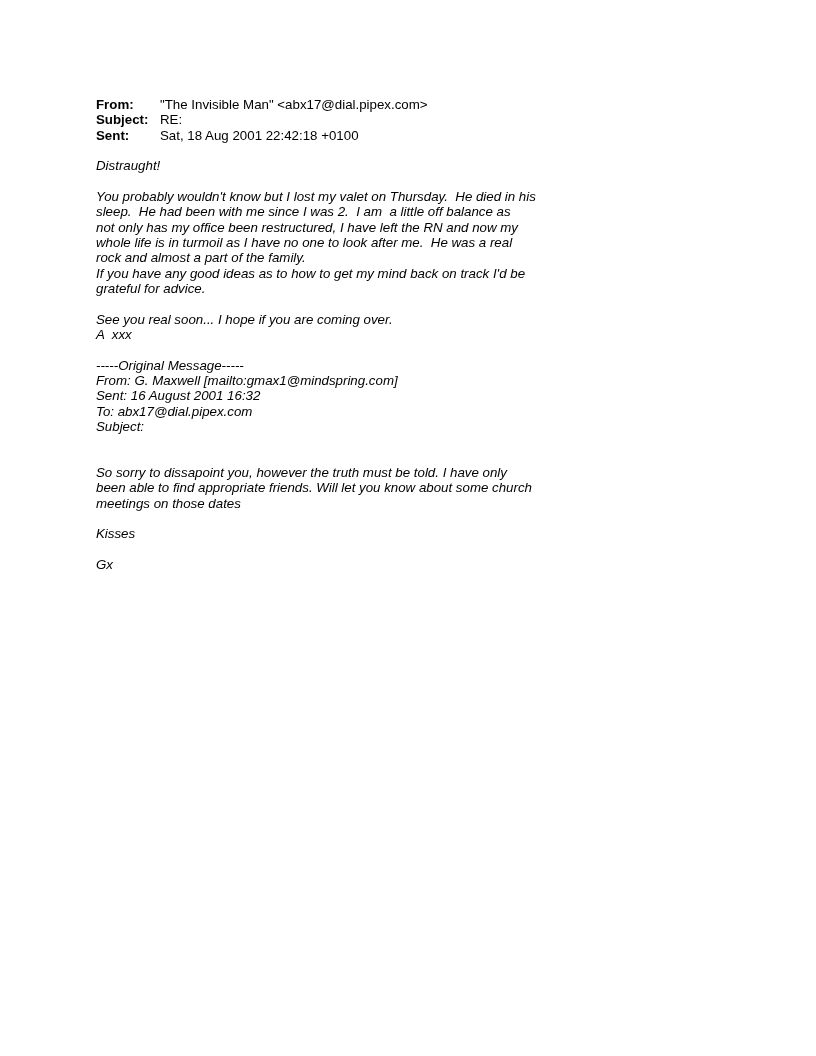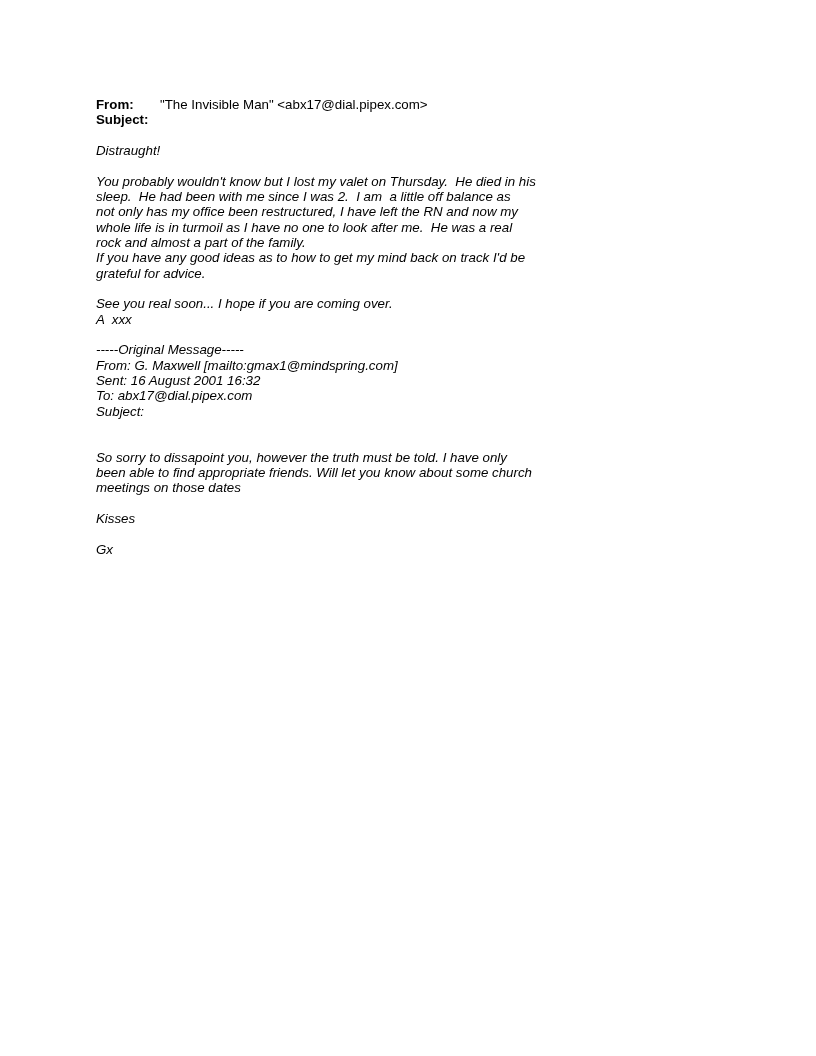--- a/index.html
+++ b/index.html
@@ -52,20 +52,25 @@
 
 <div class="email-content">
 
   <div class="header-block">
     <div class="header-row">
       <span class="hlabel">From:</span>
       <span class="hvalue">"The Invisible Man" &lt;abx17@dial.pipex.com&gt;</span>
     </div>
     <div class="header-row">
       <span class="hlabel">Subject:</span>
+      <span class="hvalue">RE:</span>
+    </div>
+    <div class="header-row">
+      <span class="hlabel">Sent:</span>
+      <span class="hvalue">Sat, 18 Aug 2001 22:42:18 +0100</span>
     </div>
   </div>
 
   <div class="line-spacer"></div>
 
   <div class="body-text">Distraught!
 
 You probably wouldn't know but I lost my valet on Thursday.  He died in his
 sleep.  He had been with me since I was 2.  I am  a little off balance as
 not only has my office been restructured, I have left the RN and now my

